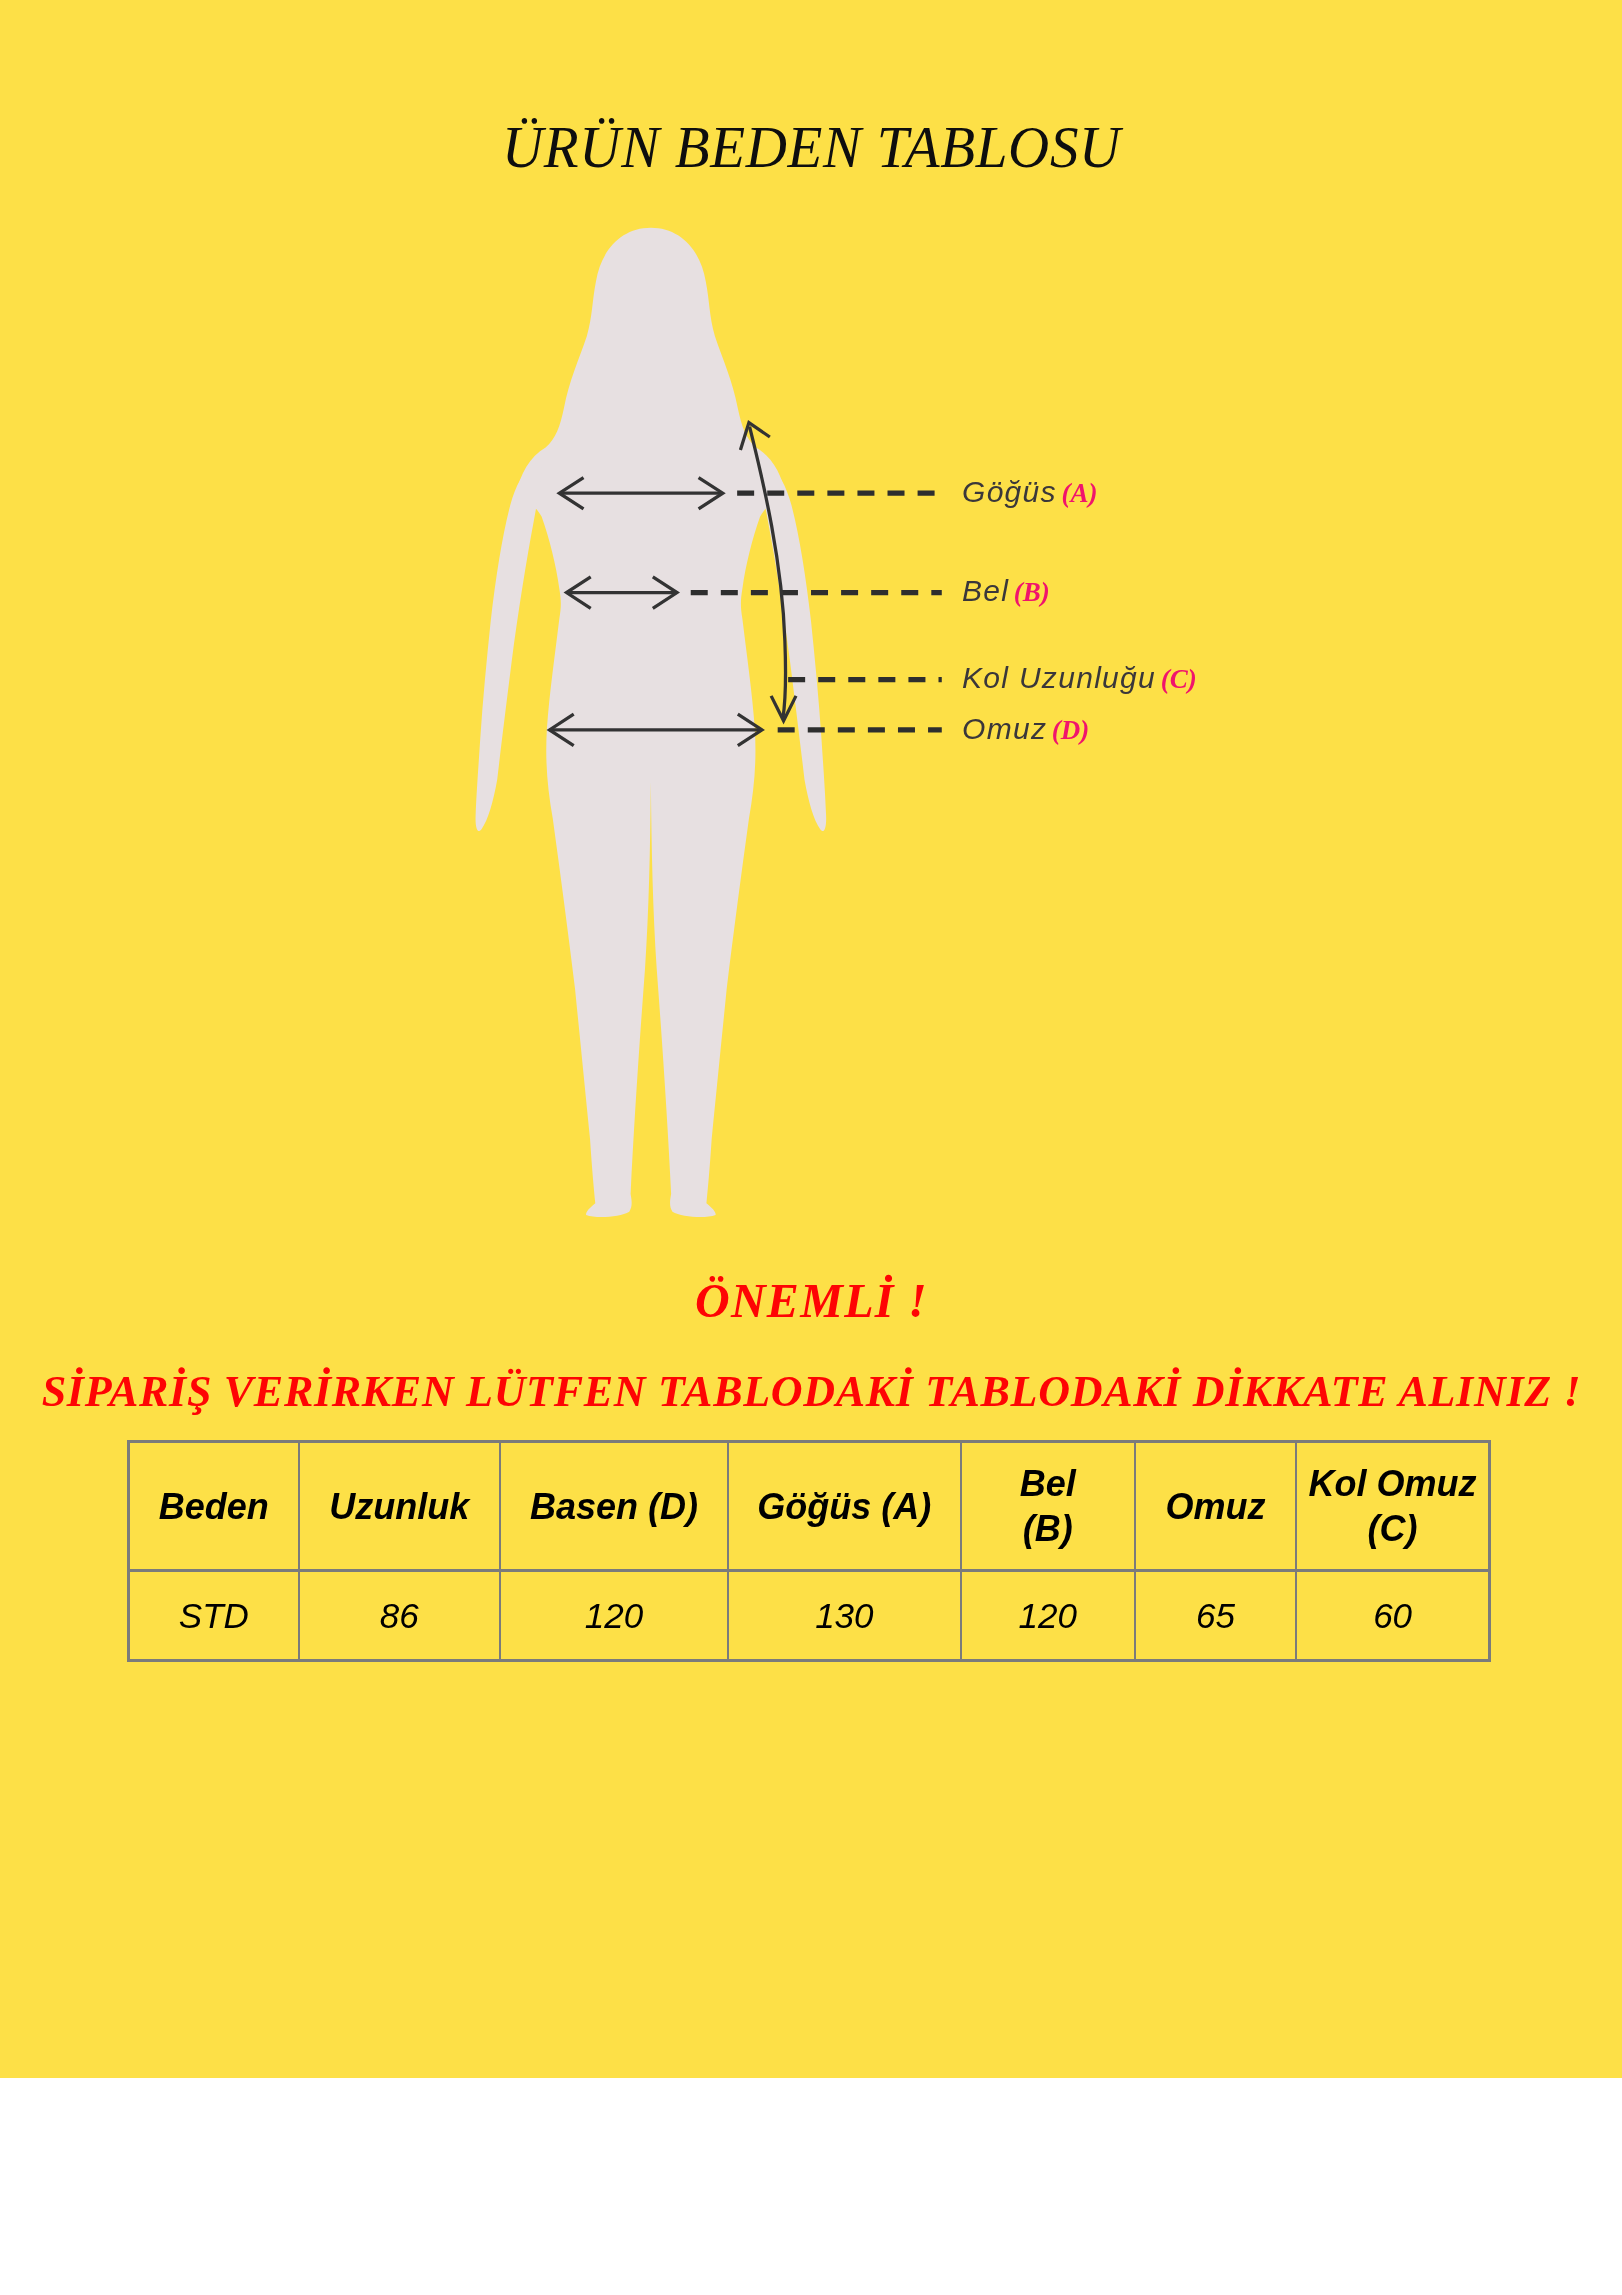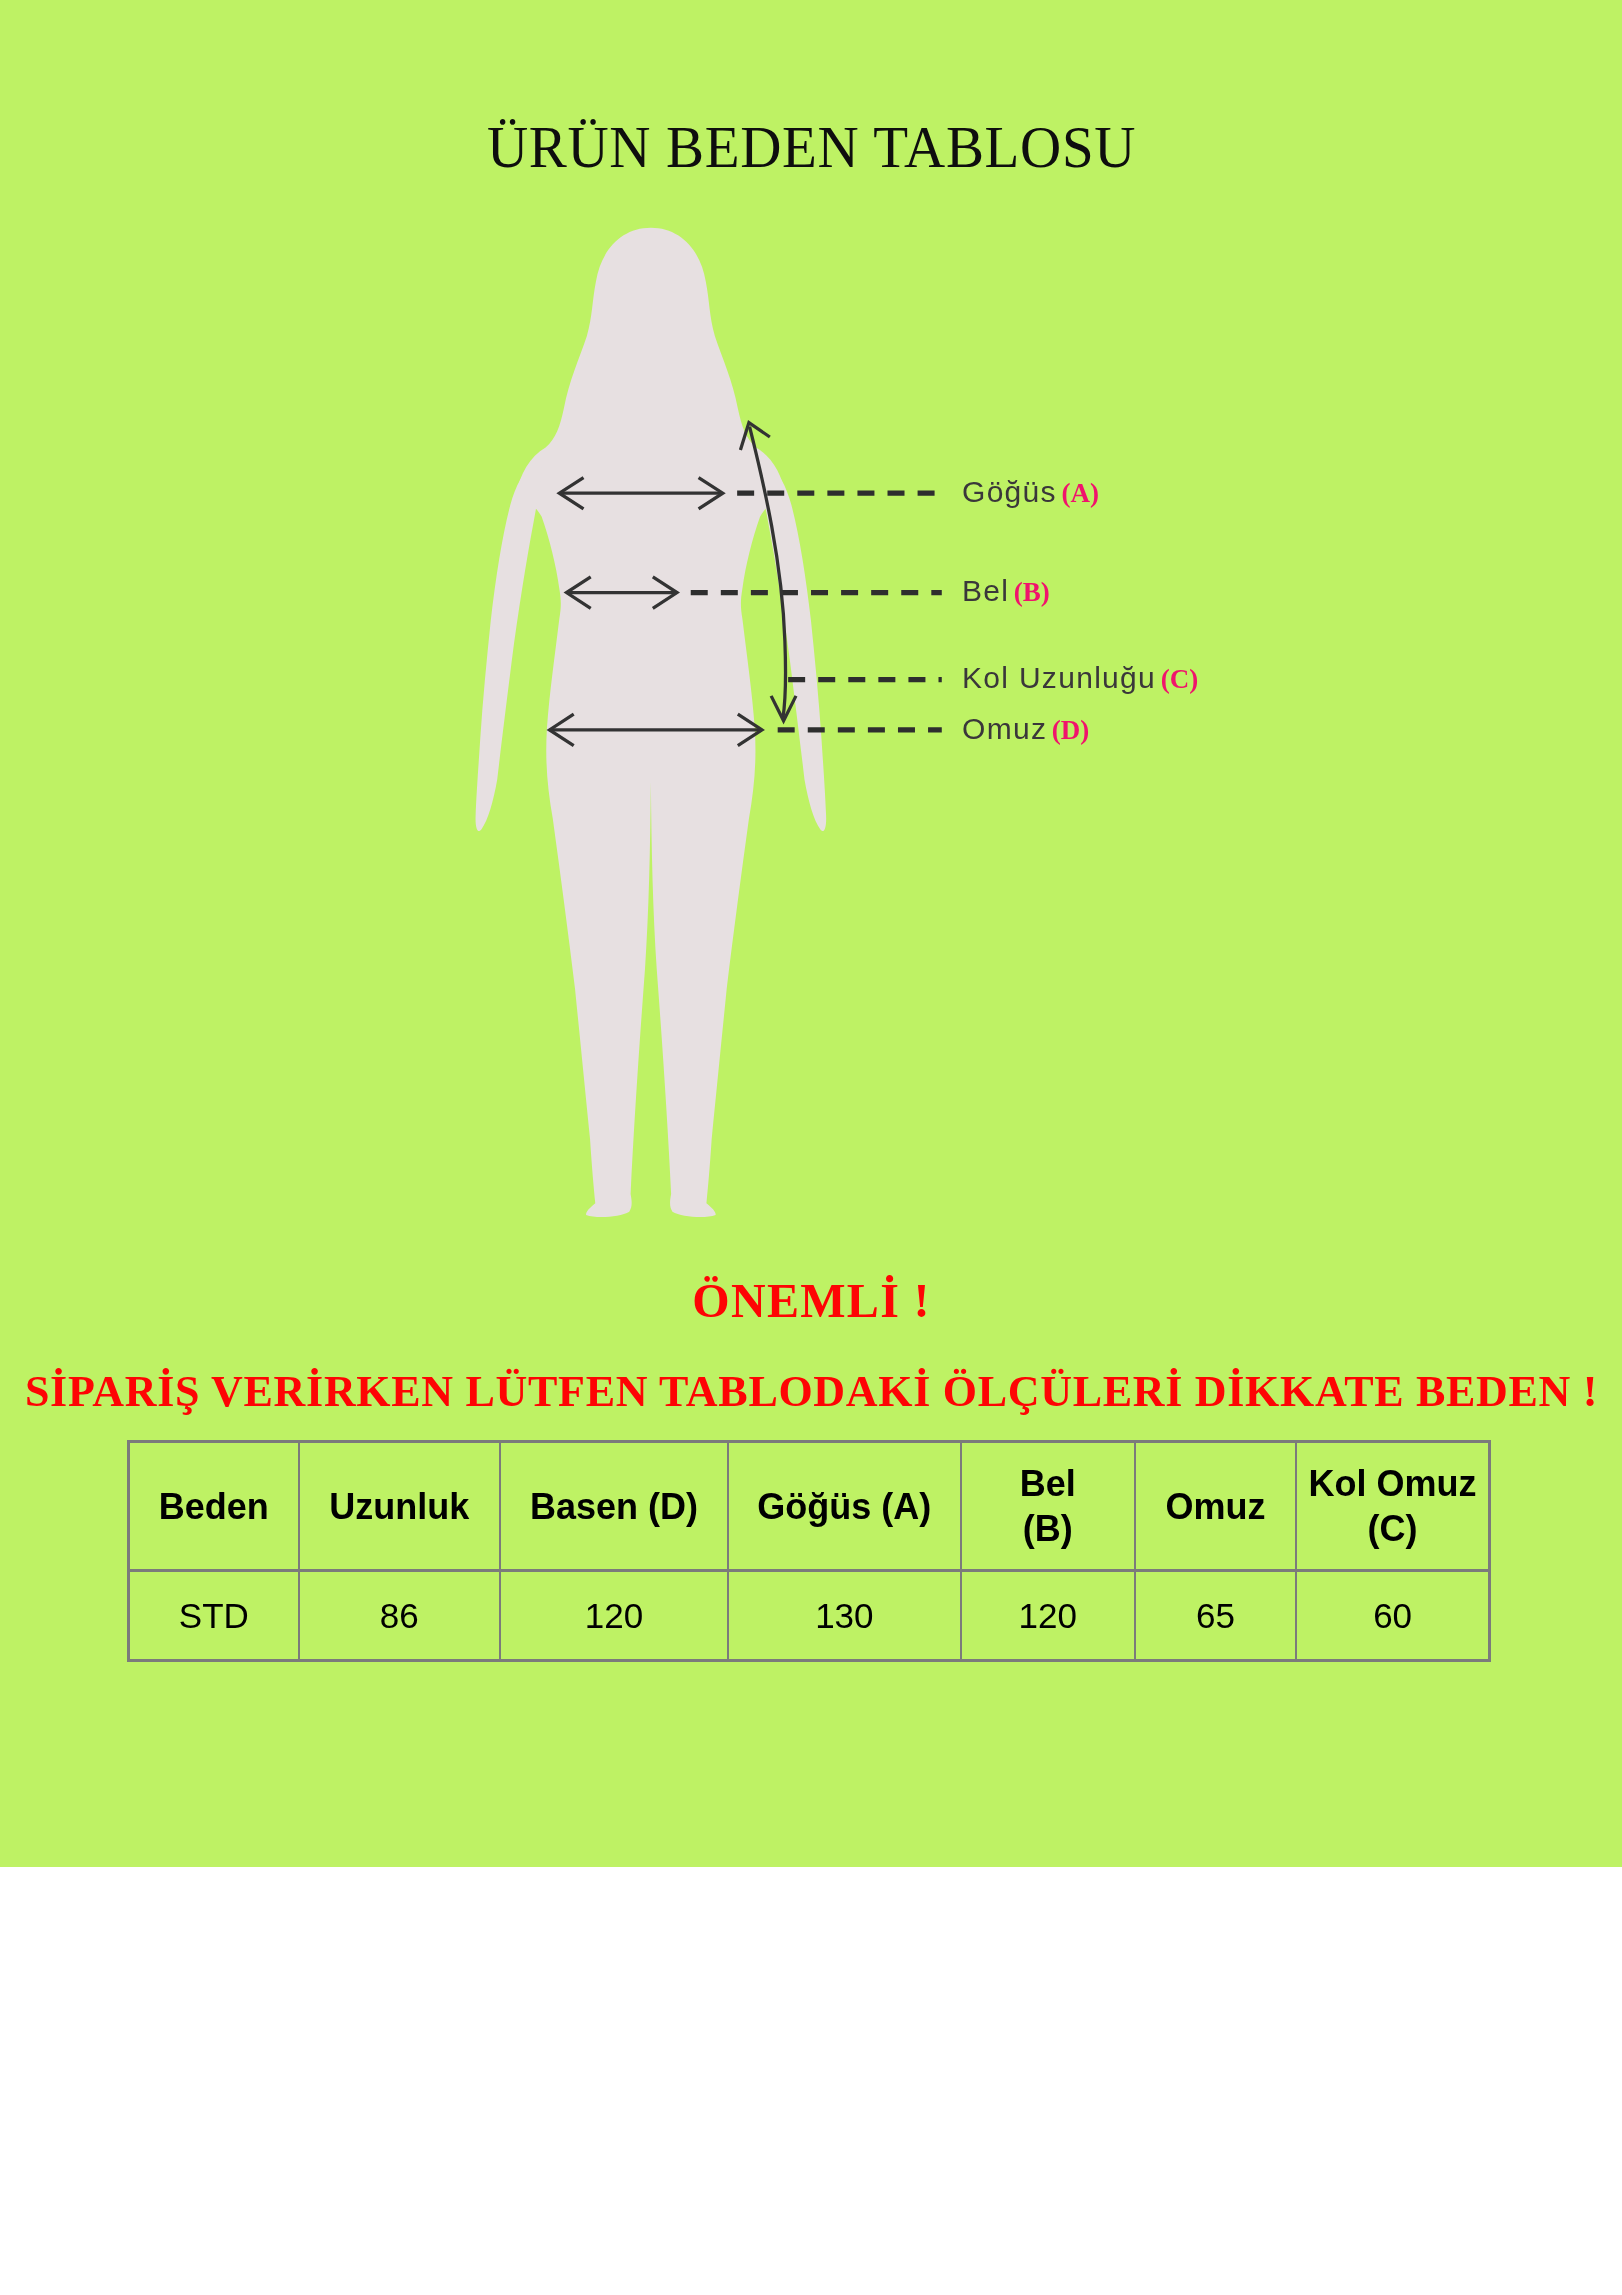--- a/index.html
+++ b/index.html
@@ -1,19 +1,20 @@
 <!DOCTYPE html>
 <html style="font-size:10.5px"><head>
 <meta charset="utf-8">
 <style>
   html,body { margin:0; padding:0; background:#ffffff; }
   .page {
-    position:relative; width:1623px; height:1867px;
-    background:#bef264; overflow:hidden;
+    position:relative; width:1623px; height:2078px;
+    background:#fde047; overflow:hidden;
     font-family:"Liberation Sans", sans-serif;
+    font-style:italic;
   }
   .page-title {
     position:absolute; top:113px; left:0; width:100%;
     text-align:center; font-family:"Liberation Serif", serif;
     font-size:60px; font-weight:400; color:#0e0e0e; letter-spacing:0.7px;
     transform:scaleX(0.95);
   }
   .diagram { position:absolute; left:458px; top:222px; width:1112px; height:1021px; }
   .diagram svg { position:absolute; left:0; top:0; }
   .mlabel {
@@ -164,21 +165,21 @@
     </div>
     <div class="mlabel" style="top:457px">
       <span>Kol Uzunluğu</span><span class="mletter">(C)</span>
     </div>
     <div class="mlabel" style="top:508px">
       <span>Omuz</span><span class="mletter">(D)</span>
     </div>
   </div>
 
   <div class="notice-heading">ÖNEMLİ !</div>
-  <div class="notice-message">SİPARİŞ VERİRKEN LÜTFEN TABLODAKİ ÖLÇÜLERİ DİKKATE BEDEN !</div>
+  <div class="notice-message">SİPARİŞ VERİRKEN LÜTFEN TABLODAKİ TABLODAKİ DİKKATE ALINIZ !</div>
 
   <table class="size-table">
     <colgroup>
       <col style="width:12.5%">
         <col style="width:14.8%">
         <col style="width:16.75%">
       <col style="width:17.1%">
         <col style="width:12.8%">
         <col style="width:11.85%">
       <col style="width:14.2%">

